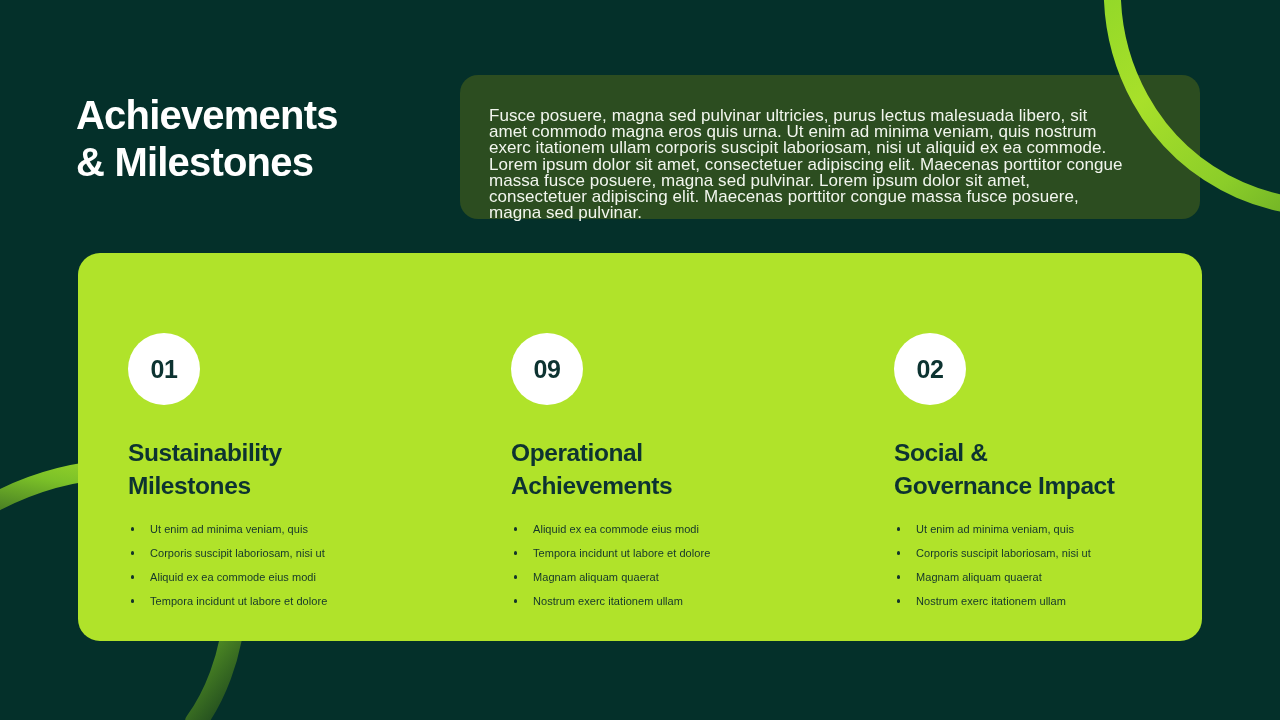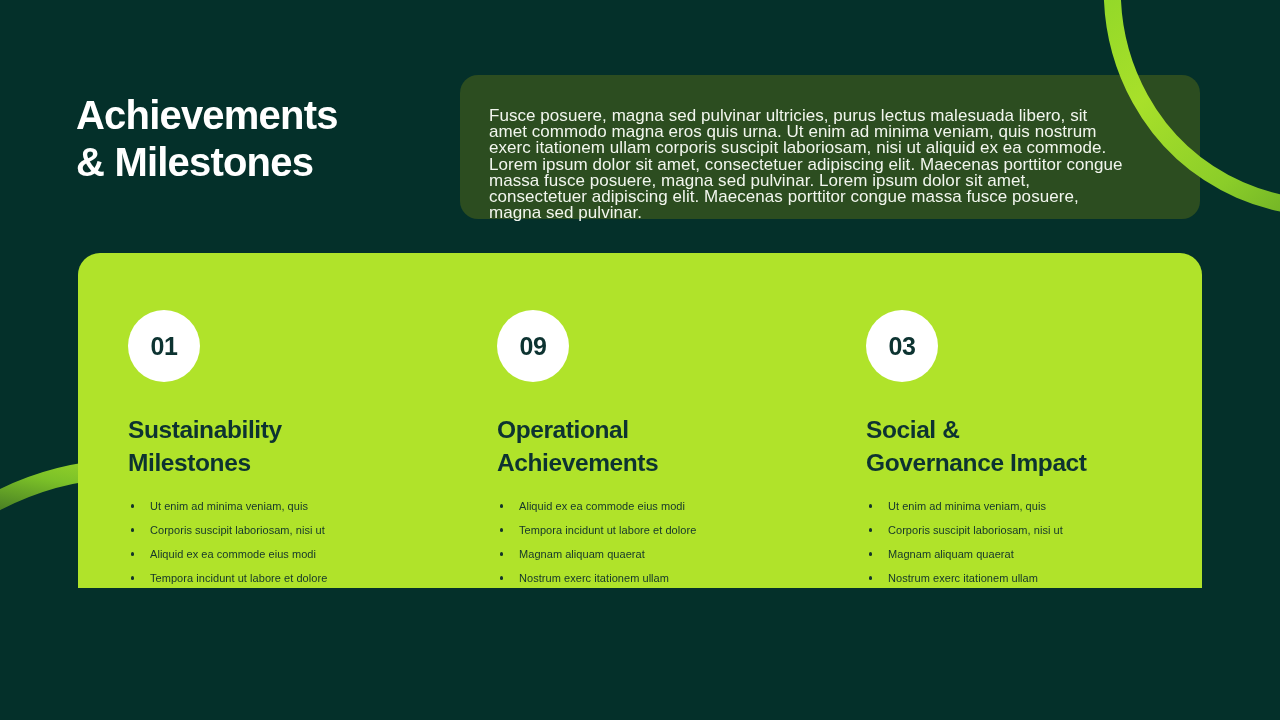--- a/index.html
+++ b/index.html
@@ -4,21 +4,21 @@
 <style>
   * { margin:0; padding:0; box-sizing:border-box; }
   html, body {
     width:1280px; height:720px;
     overflow:hidden;
     background:#04302a;
     font-family:"Liberation Sans", sans-serif;
   }
   #slide {
     position:relative;
-    width:1280px; height:588px;
+    width:1280px; height:720px;
     background:#04302a;
     overflow:hidden;
   }
 
   
   .deco-layer {
     position:absolute; inset:0;
     pointer-events:none;
   }
   .deco-layer svg { display:block; width:1280px; height:720px; }
@@ -57,24 +57,24 @@
   
   #cards-card {
     position:absolute;
     left:78px; top:253px;
     width:1124px; height:388px;
     background:#b0e32a;
     border-radius:22px;
   }
   #cols {
     position:absolute;
-    left:128px; top:310px;
+    left:128px; top:333px;
     width:1024px;
     display:flex;
-    gap:4px;
+    gap:18px;
   }
   .col { width:365px; flex:0 0 365px; }
   .col:last-child { width:294px; flex:0 0 294px; }
 
   .num-badge {
     width:72px; height:72px;
     border-radius:50%;
     background:#ffffff;
     display:flex; align-items:center; justify-content:center;
     color:#0d3331;
@@ -189,21 +189,21 @@
       <ul class="bullets">
         <li><span class="dot"></span><span>Aliquid ex ea commode eius modi</span></li>
         <li><span class="dot"></span><span>Tempora incidunt ut labore et dolore</span></li>
         <li><span class="dot"></span><span>Magnam aliquam quaerat</span></li>
         <li><span class="dot"></span><span>Nostrum exerc itationem ullam</span></li>
       </ul>
     </div>
 
     <div class="col">
       <div class="num-badge">
-        <span>03</span>
+        <span>02</span>
       </div>
       <h2 class="col-heading">Social &amp;
 Governance Impact</h2>
       <ul class="bullets">
         <li><span class="dot"></span><span>Ut enim ad minima veniam, quis</span></li>
         <li><span class="dot"></span><span>Corporis suscipit laboriosam, nisi ut</span></li>
         <li><span class="dot"></span><span>Magnam aliquam quaerat</span></li>
         <li><span class="dot"></span><span>Nostrum exerc itationem ullam</span></li>
       </ul>
     </div>

